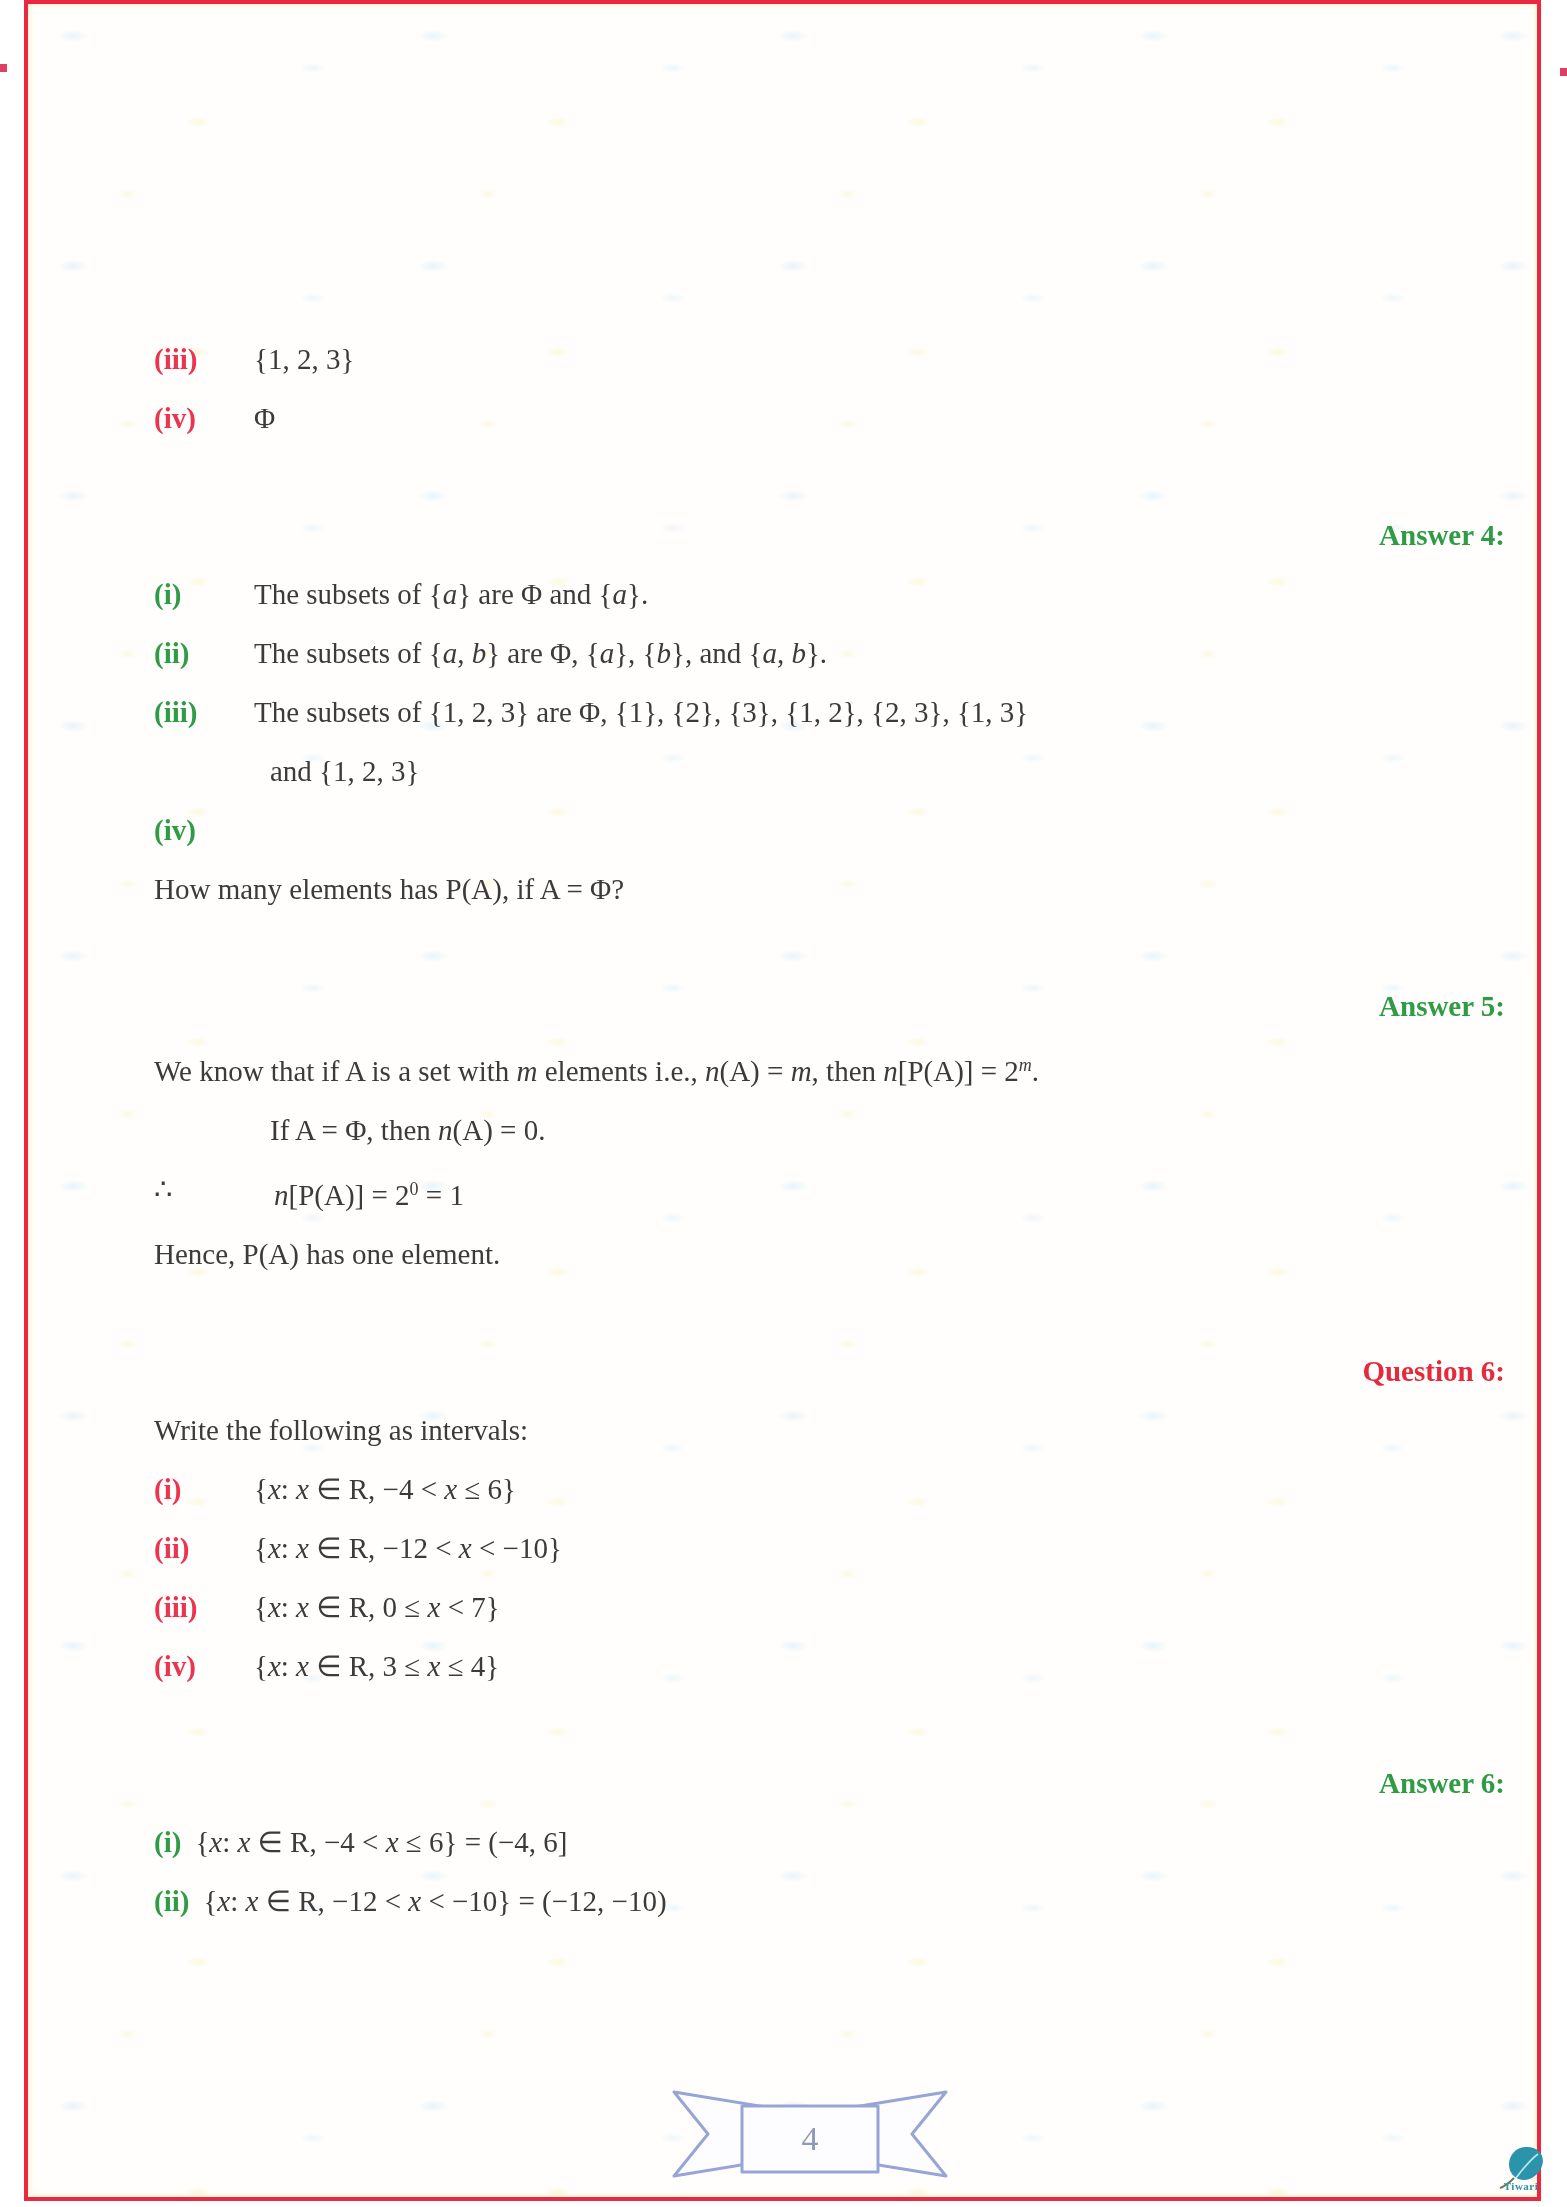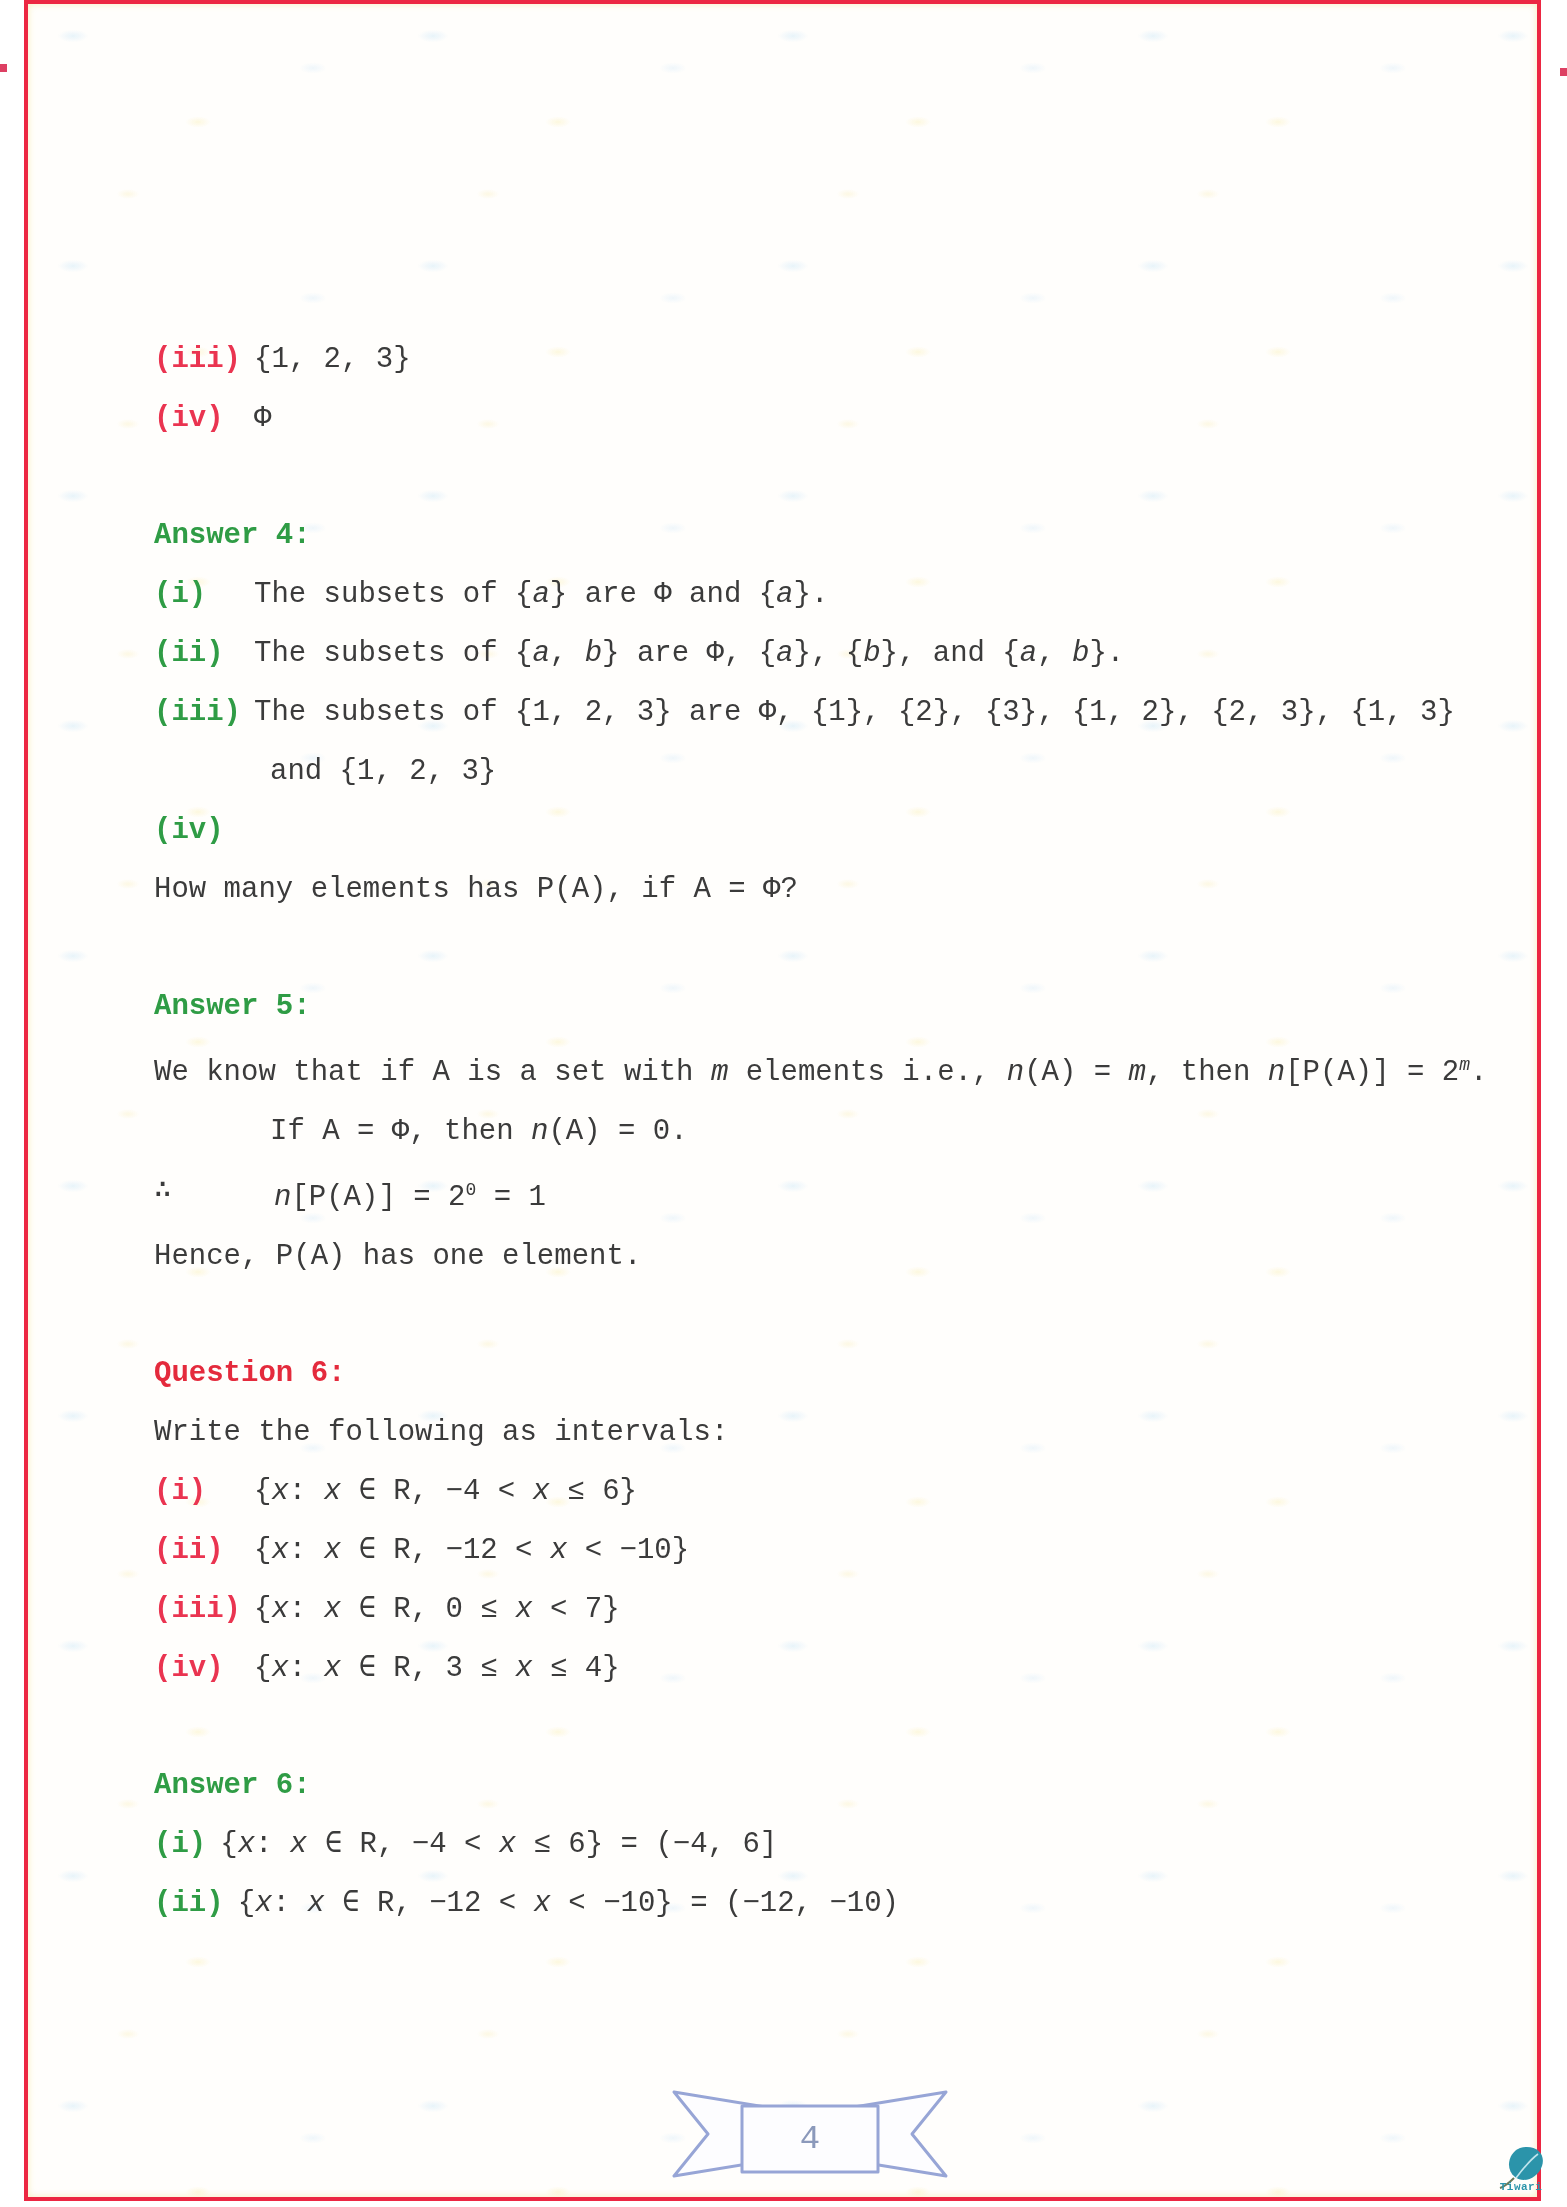--- a/index.html
+++ b/index.html
@@ -1,37 +1,37 @@
 <!DOCTYPE html>
 <html style="--heading_red: #e42a3c; --label_red: #ea3450; --green: #2f9c45; --text: #3b3b3b; --border: #ec2742; --banner_stroke: #97a5d6; --banner_text: #8b99bb; --logo_teal: #2b94aa;"><head>
 <meta charset="utf-8">
 <style>
   html,body{margin:0;padding:0;background:#ffffff;}
   .page{
     position:relative;width:1567px;height:2207px;background:#ffffff;overflow:hidden;
-    font-family:Liberation Mono, monospace;color:var(--text,#3b3b3b);
+    font-family:Liberation Serif, serif;color:var(--text,#3b3b3b);
   }
   .frame{
     position:absolute;left:24px;top:0;width:1517px;height:2201px;box-sizing:border-box;
     border:4px solid var(--border,#ec2742);
     background-color:#fffefc;
     background-image:
       radial-gradient(ellipse 22px 9px at 45px 32px, rgba(224,240,249,.75), rgba(224,240,249,0) 70%),
       radial-gradient(ellipse 18px 8px at 170px 118px, rgba(252,246,215,.8), rgba(252,246,215,0) 70%),
       radial-gradient(ellipse 20px 8px at 285px 64px, rgba(226,241,250,.55), rgba(226,241,250,0) 70%),
       radial-gradient(ellipse 16px 7px at 100px 190px, rgba(251,244,211,.6), rgba(251,244,211,0) 70%);
     background-size:360px 230px;
     box-shadow:inset 0 0 7px rgba(246,236,176,.85);
   }
   .crop-mark{position:absolute;width:7px;height:8px;background:#dd4063;}
   .crop-mark.left{left:0;top:64px;}
   .crop-mark.right{right:0;top:68px;}
   .content{position:absolute;left:24px;top:0;width:1517px;box-sizing:border-box;padding:330px 36px 0 130px;}
   .line{font-size:29px;line-height:59px;white-space:nowrap;}
-  .heading{font-weight:bold;margin-top:58px;}
+  .heading{font-weight:bold;margin-top:58px;text-align:right;}
   .red{color:var(--heading_red,#e42a3c);}
   .green{color:var(--green,#2f9c45);}
   .item{display:flex;}
   .item .lbl{flex:0 0 100px;font-weight:bold;}
   .item .lbl.lred{color:var(--label_red,#ea3450);}
   .item .lbl.lgreen{color:var(--green,#2f9c45);}
   .item.tight .lbl{flex:0 0 auto;margin-right:14px;}
   .indent{padding-left:116px;}
   .therefore .sym{flex:0 0 120px;}
   .it{font-style:italic;}

